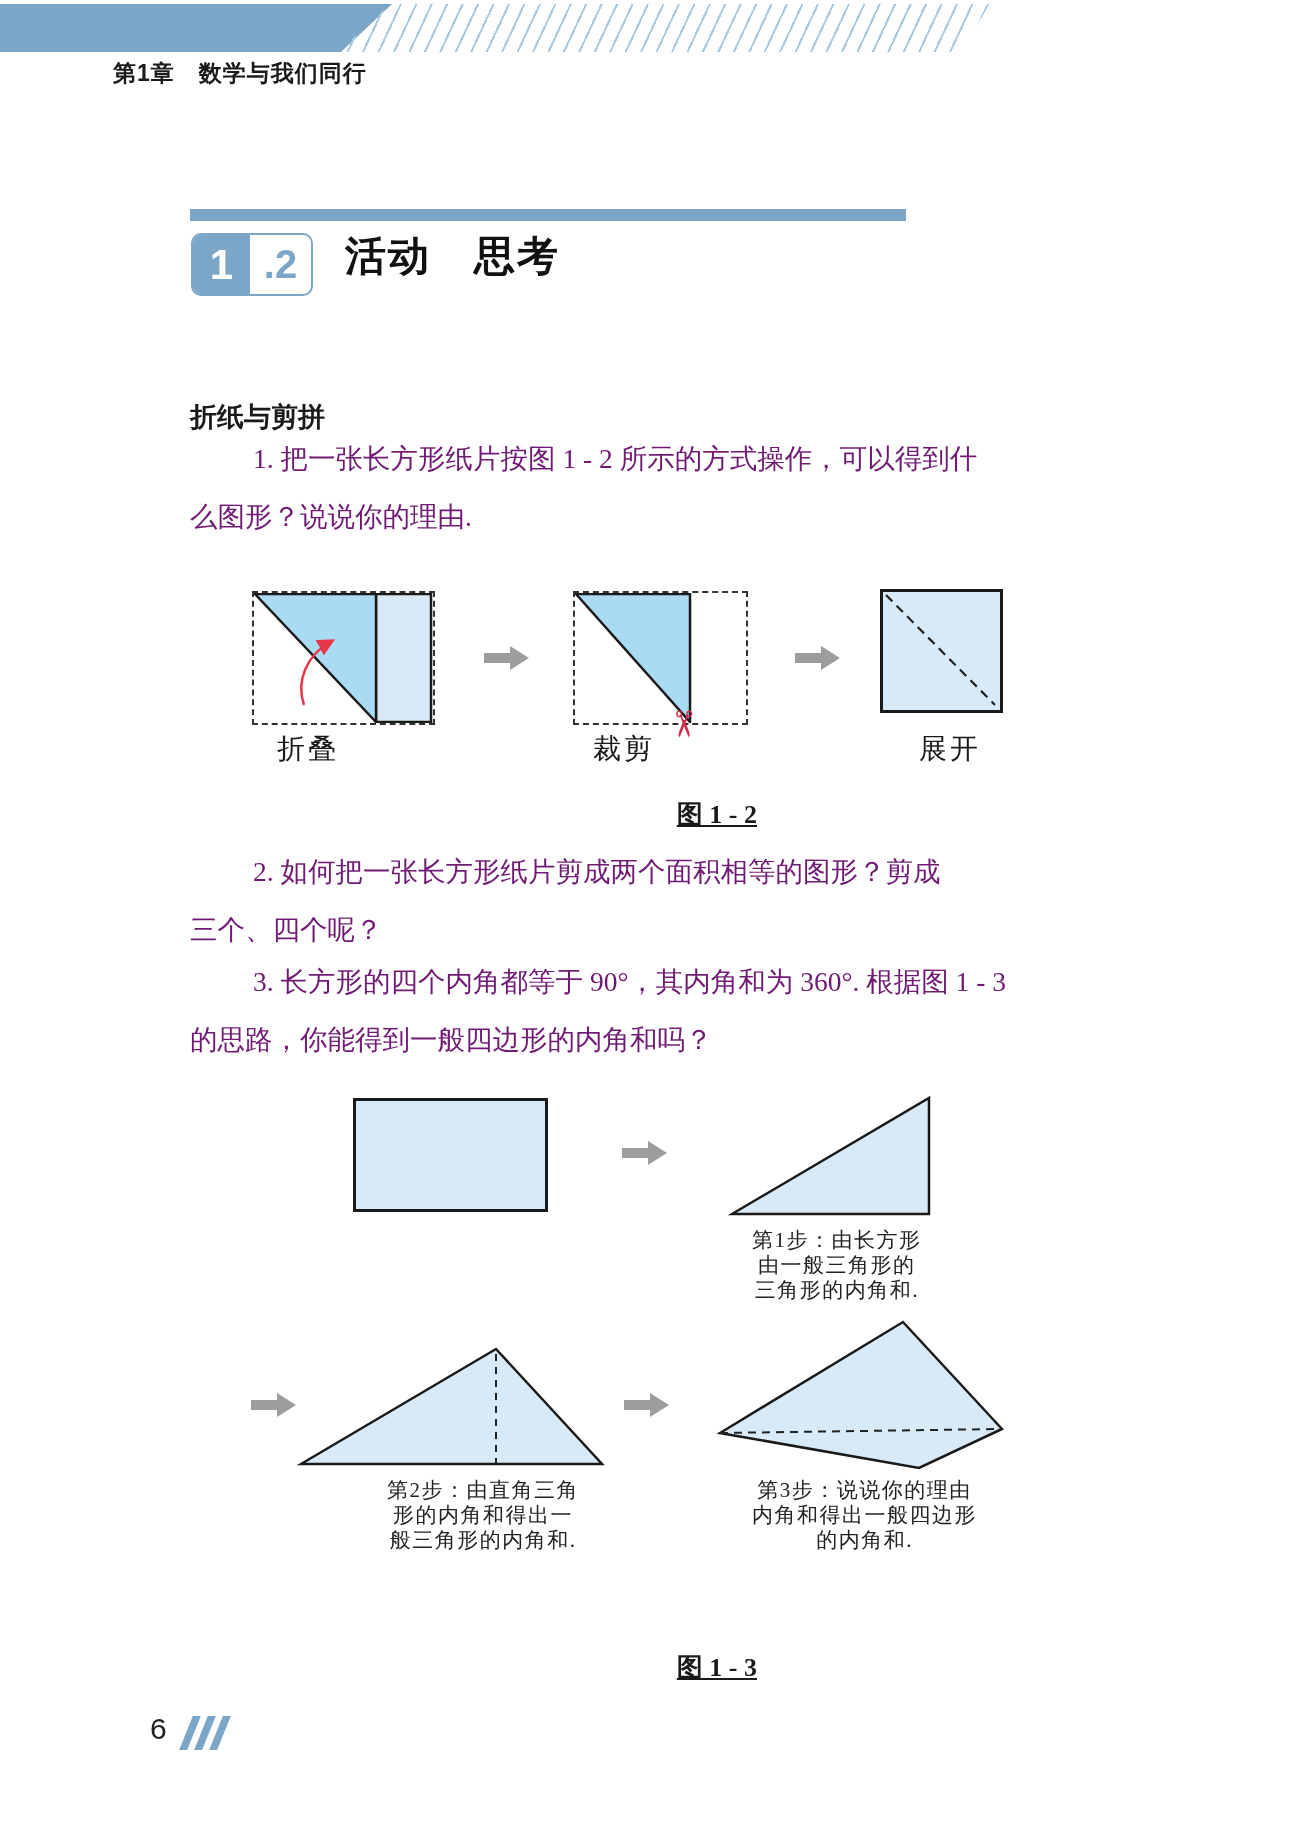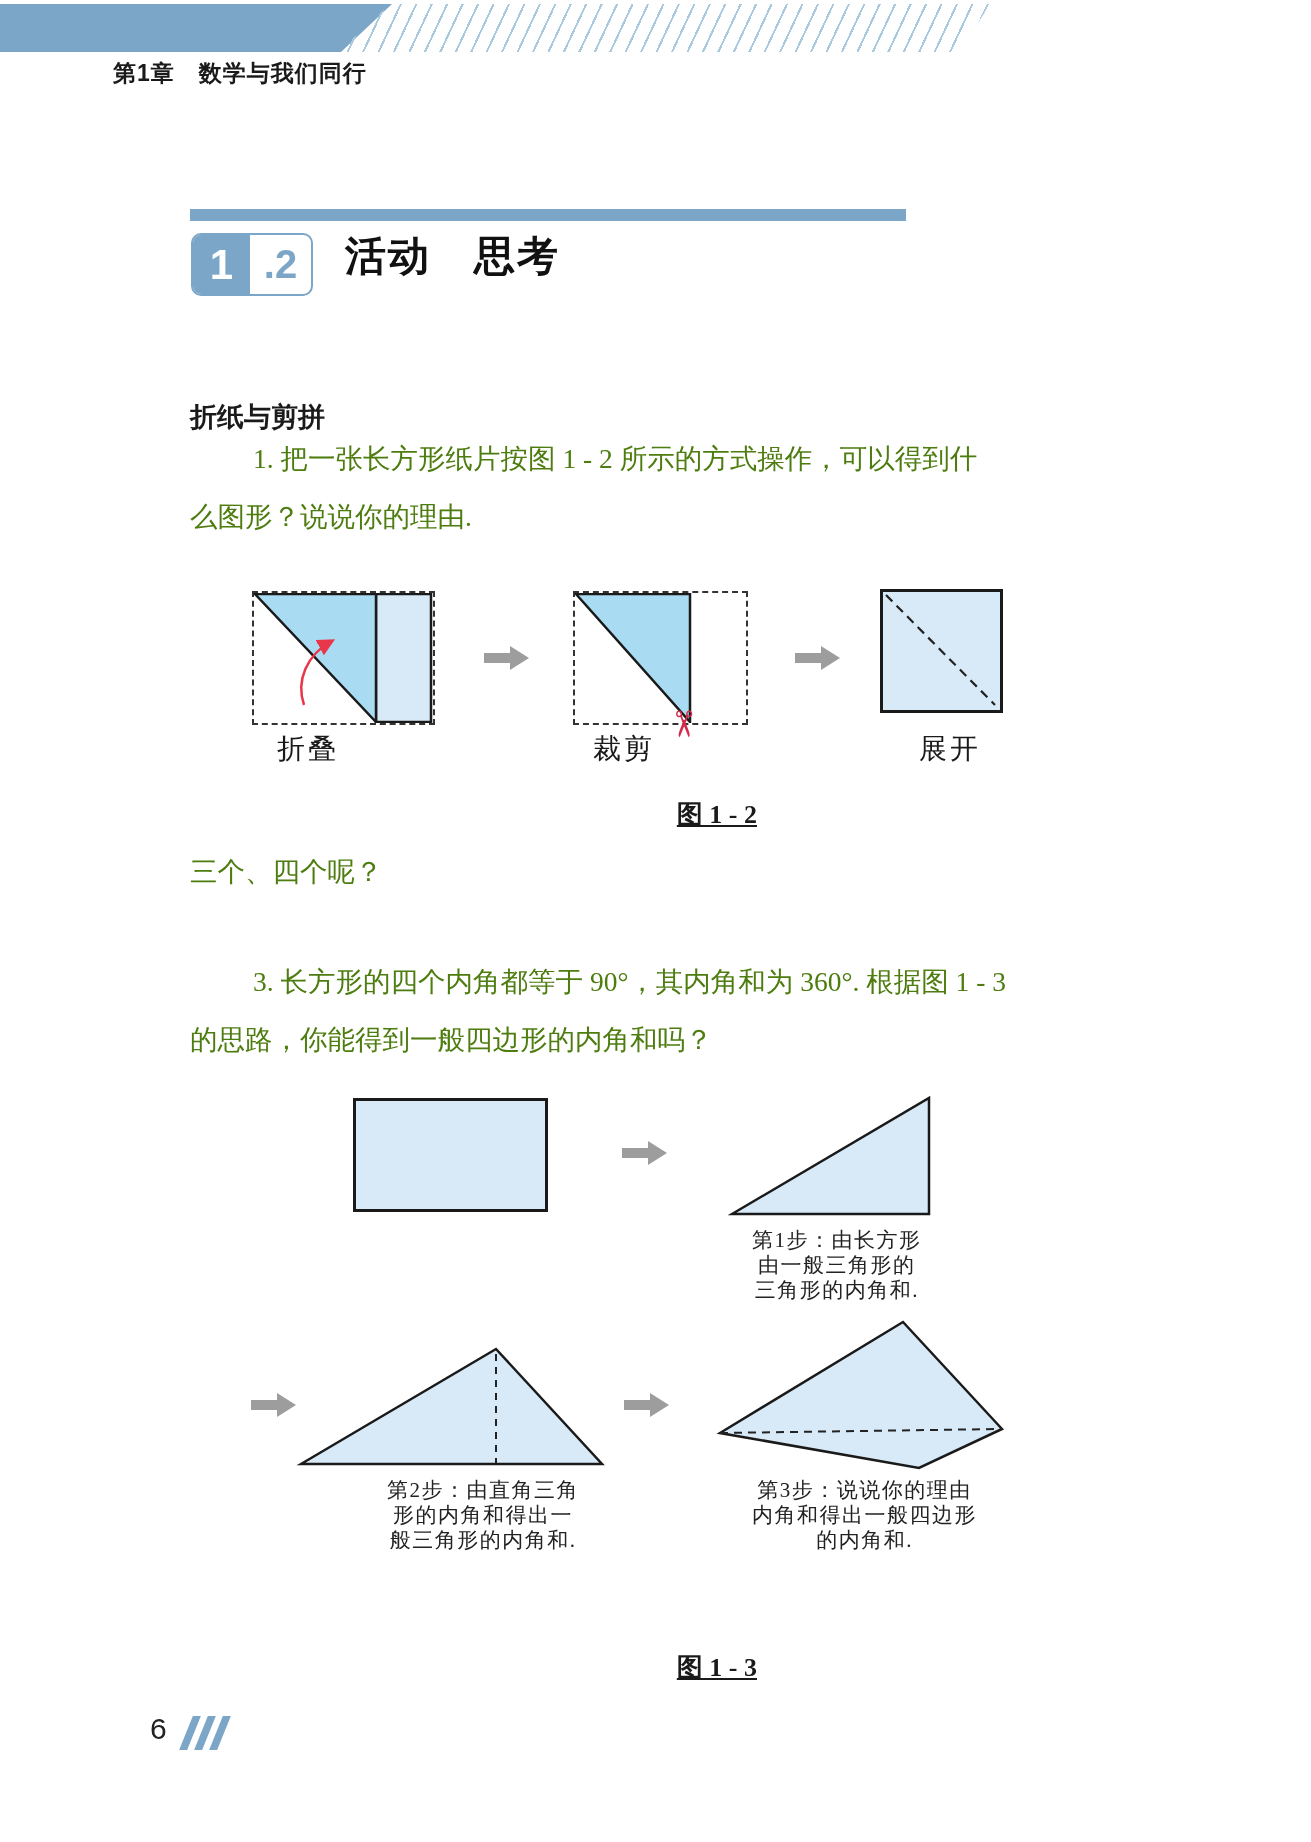--- a/index.html
+++ b/index.html
@@ -33,21 +33,21 @@
   .badge .n1{width:57px;background:var(--blue);color:#fff;display:flex;align-items:center;
              justify-content:center;font-family:"Liberation Sans",sans-serif;font-weight:bold;font-size:42px;}
   .badge .n2{flex:1;color:var(--blue);display:flex;align-items:center;justify-content:center;
              font-family:"Liberation Sans",sans-serif;font-weight:bold;font-size:40px;}
   .sec-title{left:345px;top:229px;font-family:"Liberation Sans",sans-serif;font-weight:bold;
              font-size:41px;letter-spacing:2px;color:#111;}
 
   .subheading{left:190px;top:399px;font-family:"Liberation Sans",sans-serif;
               font-weight:bold;font-size:27px;}
 
-  .para{font-size:27.5px;line-height:58px;color:#4d7c0f;}
+  .para{font-size:27.5px;line-height:58px;color:#701a75;}
   .para div{white-space:nowrap;}
   .para .ind{text-indent:63px;}
   .q1{left:190px;top:430px;}
   .q2{left:190px;top:843px;}
   .q3{left:190px;top:953px;}
 
   
   .dashedbox{border:2px dashed #333;box-sizing:border-box;}
   .sub1{left:252px;top:591px;width:183px;height:134px;}
   .sub2{left:573px;top:591px;width:175px;height:134px;}
@@ -125,20 +125,21 @@
       <line x1="3" y1="3" x2="112" y2="113" stroke="#222" stroke-width="2.2" stroke-dasharray="9 6"></line>
     </svg>
   </div>
 
   <div class="abs fig-label" style="left:258px;top:730px">折叠</div>
   <div class="abs fig-label" style="left:574px;top:730px">裁剪</div>
   <div class="abs fig-label" style="left:900px;top:730px">展开</div>
   <div class="abs caption" style="left:517px;top:797px">图 1 - 2</div>
 
   <div class="abs para q2">
+    <div class="ind">2. 如何把一张长方形纸片剪成两个面积相等的图形？剪成</div>
     <div>三个、四个呢？</div>
   </div>
 
   <div class="abs para q3">
     <div class="ind">3. 长方形的四个内角都等于 90°，其内角和为 360°. 根据图 1 - 3</div>
     <div>的思路，你能得到一般四边形的内角和吗？</div>
   </div>
 
   <div class="abs rect13"></div>
 

